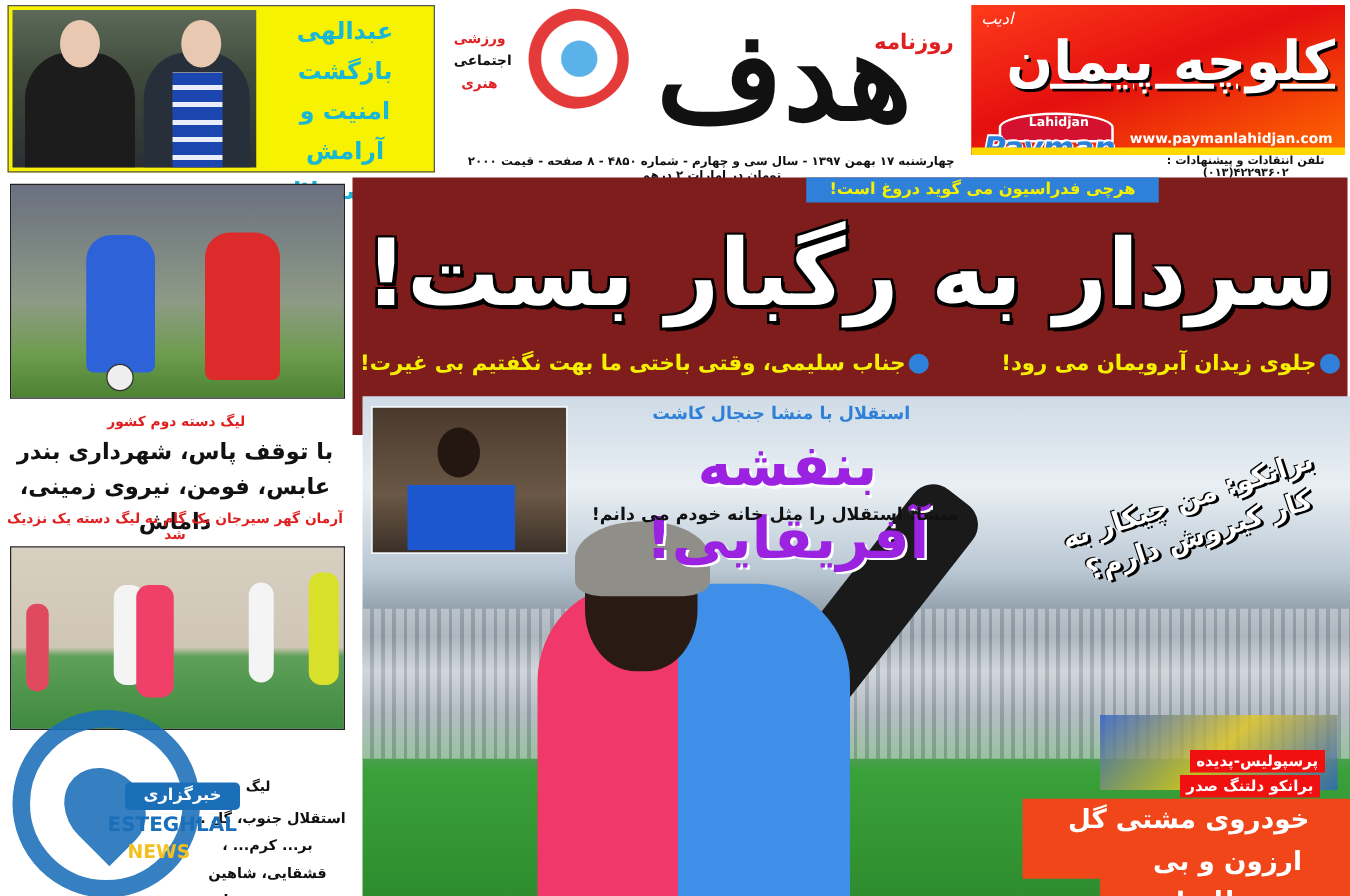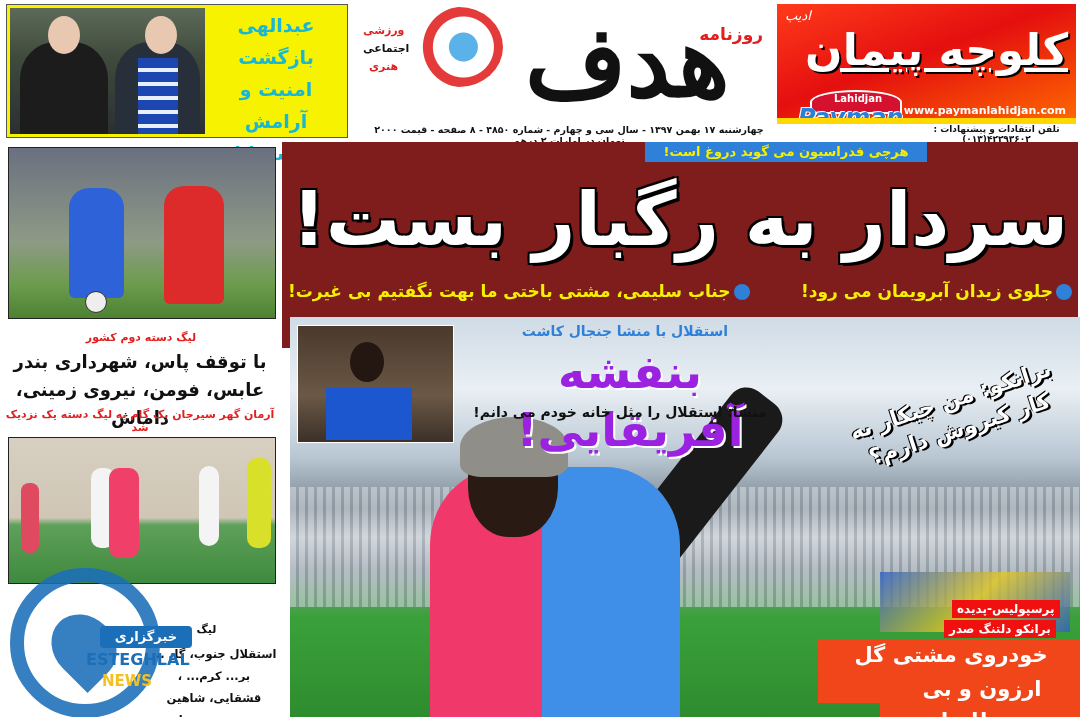--- a/index.html
+++ b/index.html
@@ -27,21 +27,21 @@
   .sub1{position:absolute;left:8px;top:22px;color:#e02020;font-weight:bold;font-size:11px;}
   .sub2{position:absolute;left:8px;top:40px;color:#111;font-weight:bold;font-size:11px;}
   .sub3{position:absolute;left:14px;top:58px;color:#e02020;font-weight:bold;font-size:11px;}
   .dateline{left:360px;top:124px;width:418px;font-size:9.5px;font-weight:bold;color:#111;}
 
   
   .ad{left:777px;top:4px;width:299px;height:120px;background:linear-gradient(160deg,#ff3b1a 0%,#e40f0f 45%,#ff6a00 100%);overflow:hidden;}
   .ad-title{position:absolute;right:8px;top:20px;color:#fff;font-size:44px;font-weight:900;text-shadow:2px 2px 0 #000;text-decoration:underline;}
   .ad-brand-tag{position:absolute;left:8px;top:4px;color:#fff;font-size:13px;font-style:italic;}
   .ad-url{position:absolute;right:10px;top:100px;color:#fff;font-size:11px;font-weight:bold;text-align:center;}
-  .ad-logo{position:absolute;left:19px;top:86px;width:118px;height:40px;}
+  .ad-logo{position:absolute;left:8px;top:86px;width:118px;height:40px;}
   .ad-logo .arc{position:absolute;left:14px;top:0;width:88px;height:20px;background:#d4122f;border-radius:50% 50% 0 0;border:2px solid #fff;}
   .ad-logo .lah{position:absolute;left:38px;top:3px;color:#fff;font-size:10px;font-weight:bold;}
   .ad-logo .pay{position:absolute;left:2px;top:14px;color:#2a7fd8;font-size:24px;font-weight:900;font-style:italic;text-shadow:1px 1px 0 #fff,-1px -1px 0 #fff;}
   .ad-stripe{position:absolute;left:0;bottom:0;width:100%;height:6px;background:#ffd800;}
   .ad-phone{left:915px;top:124px;width:163px;font-size:9px;font-weight:bold;color:#111;}
 
   
   .main-red{left:282px;top:142px;width:796px;height:206px;background:#7f1d1d;}
   .kicker{position:absolute;left:363px;top:0;width:282px;height:20px;background:#2f80d9;color:#f5f000;font-weight:bold;font-size:13px;line-height:20px;}
   .headline{position:absolute;left:0;top:22px;width:796px;height:110px;color:#fff;font-size:74px;font-weight:900;line-height:110px;text-shadow:3px 3px 0 #000,-2px -2px 0 #000,2px -2px 0 #000,-2px 2px 0 #000;}
@@ -142,21 +142,21 @@
 </div>
 <div class="abs ad-phone rtl">تلفن انتقادات و پیشنهادات : ۴۲۲۹۳۶۰۲(۰۱۳)</div>
 
 <div class="abs main-red rtl">
   <div class="kicker rtl">هرچی فدراسیون می گوید دروغ است!</div>
   <div class="headline rtl">سردار به رگبار بست!</div>
   <div class="subline rtl" style="right:6px;text-align:center;">
     <span class="dot"></span><span>جلوی زیدان آبرویمان می رود!</span>
   </div>
   <div class="subline rtl" style="left:6px;">
-    <span class="dot"></span><span>جناب سلیمی، مشتی باختی ما بهت نگفتیم بی غیرت!</span>
+    <span class="dot"></span><span>جناب سلیمی، وقتی باختی ما بهت نگفتیم بی غیرت!</span>
   </div>
 </div>
 
 <div class="abs feature">
   <div class="stands"></div>
   <div class="yellow-flag"></div>
   <div class="arm"></div>
   <div class="player-body"></div>
   <div class="player-head"></div>
   <div class="beanie"></div>

